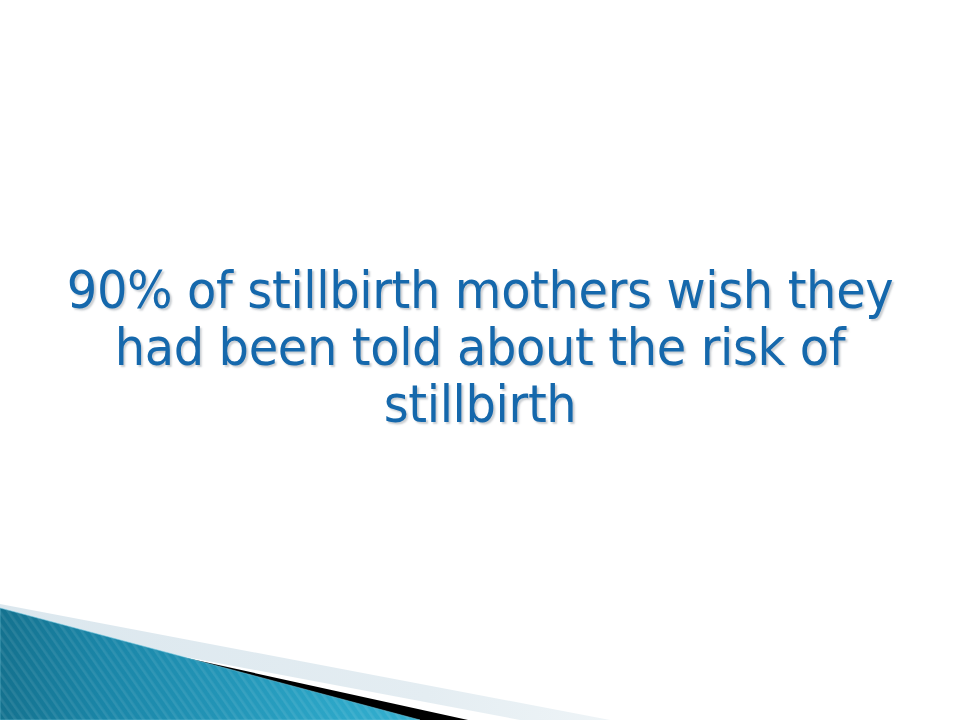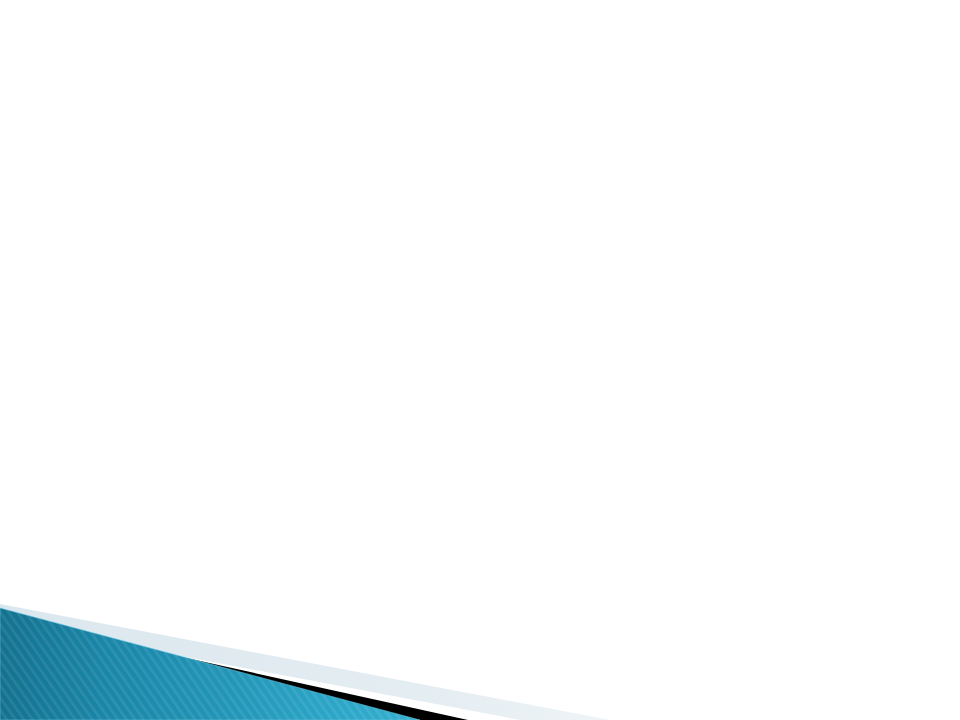--- a/index.html
+++ b/index.html
@@ -55,20 +55,25 @@
     display: block;
     width: 700px;
     height: 130px;
   }
 </style>
 </head>
 <body>
 
 <div class="slide">
 
+  <div class="headline-block">
+    <h1 class="headline">90% of stillbirth mothers wish they
+had been told about the risk of
+stillbirth</h1>
+  </div>
 
   <div class="corner-decor">
     <svg viewBox="0 0 700 130" xmlns="http://www.w3.org/2000/svg" aria-hidden="true">
       <defs>
         <linearGradient id="tealGrad" x1="0" y1="0" x2="1" y2="0">
           <stop offset="0%" stop-color="#14728f"></stop>
           <stop offset="25%" stop-color="#1a86a8"></stop>
           <stop offset="55%" stop-color="#2396b8"></stop>
           <stop offset="80%" stop-color="#2ca6c7"></stop>
           <stop offset="100%" stop-color="#35b0d0"></stop>

